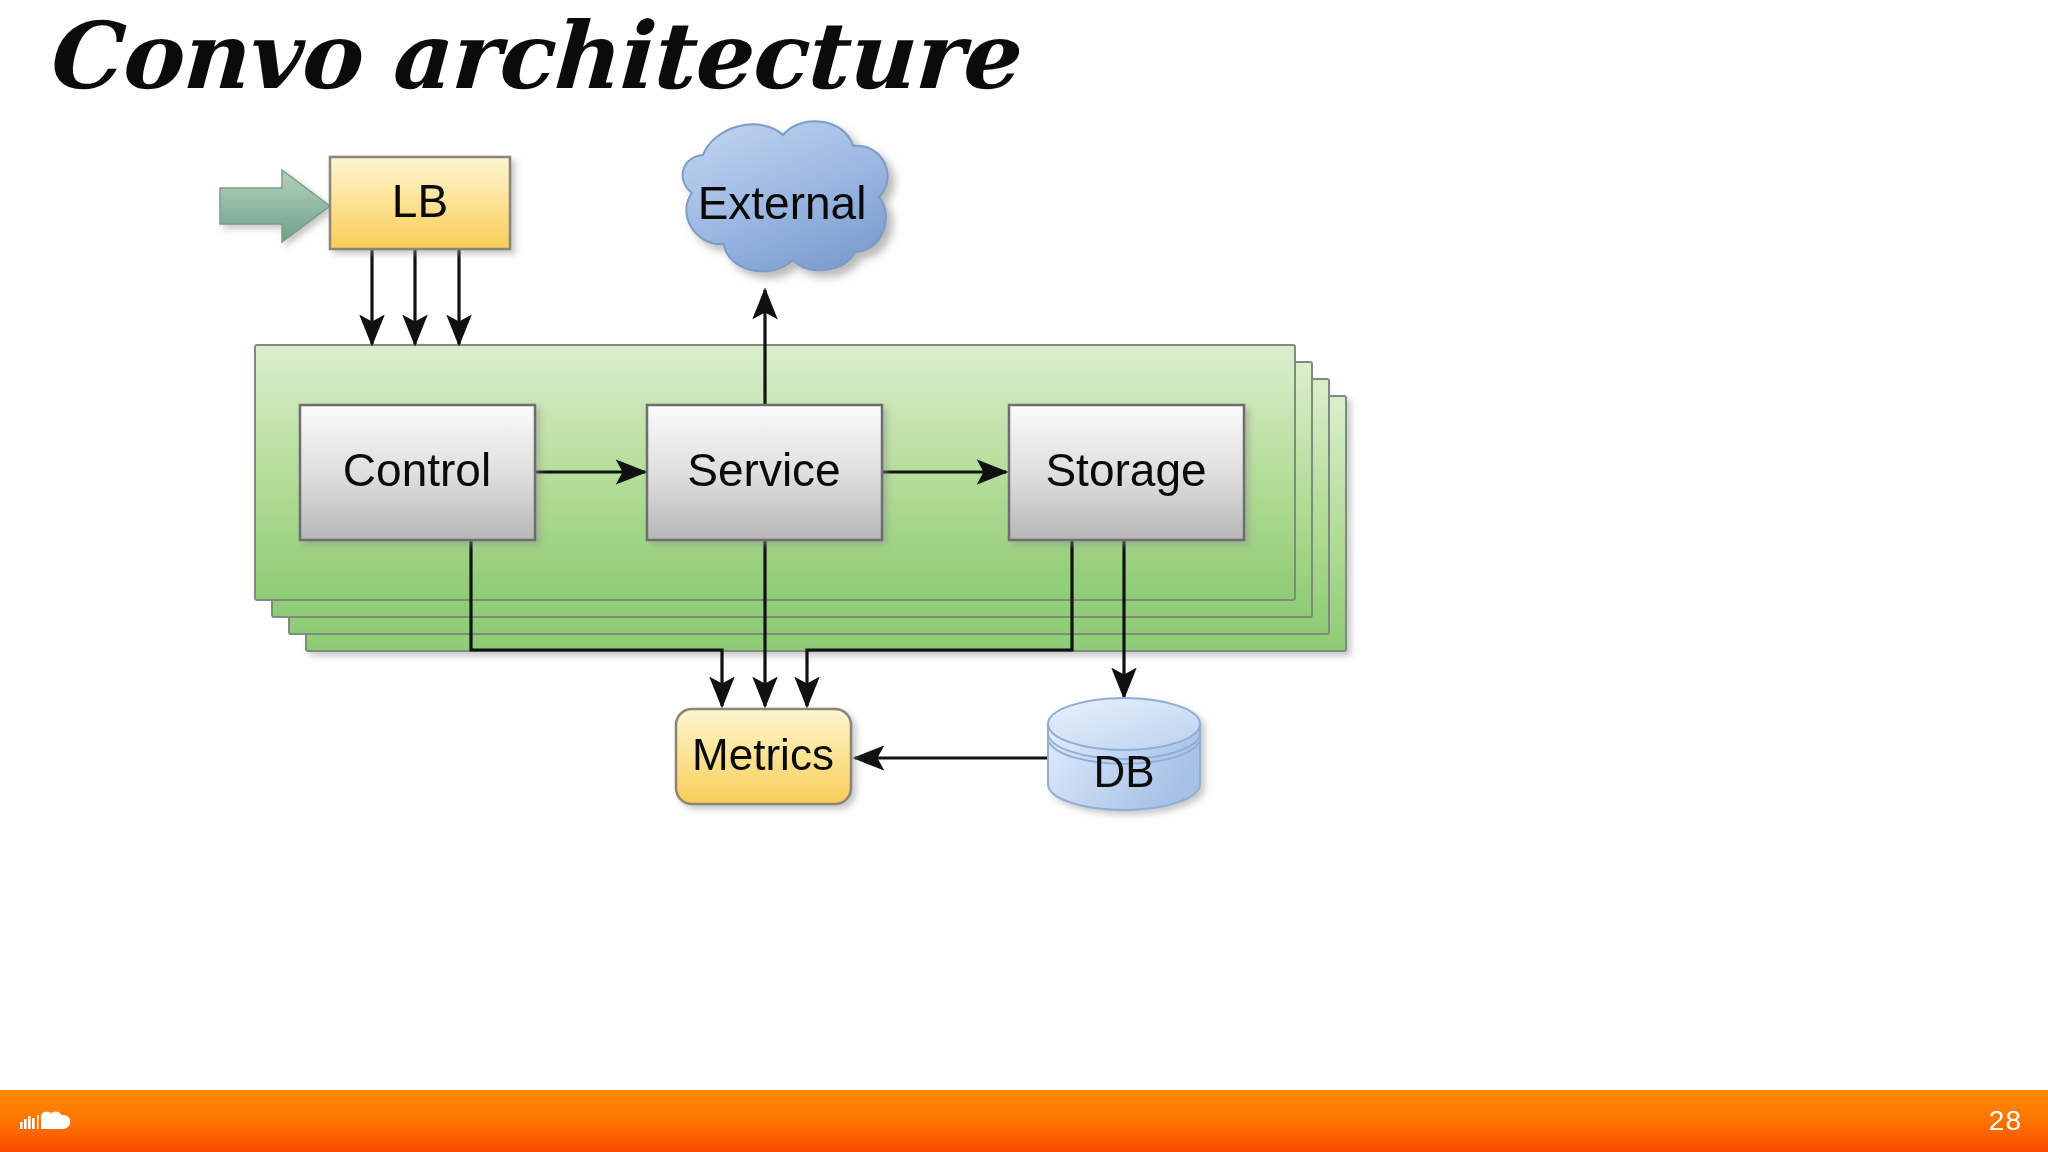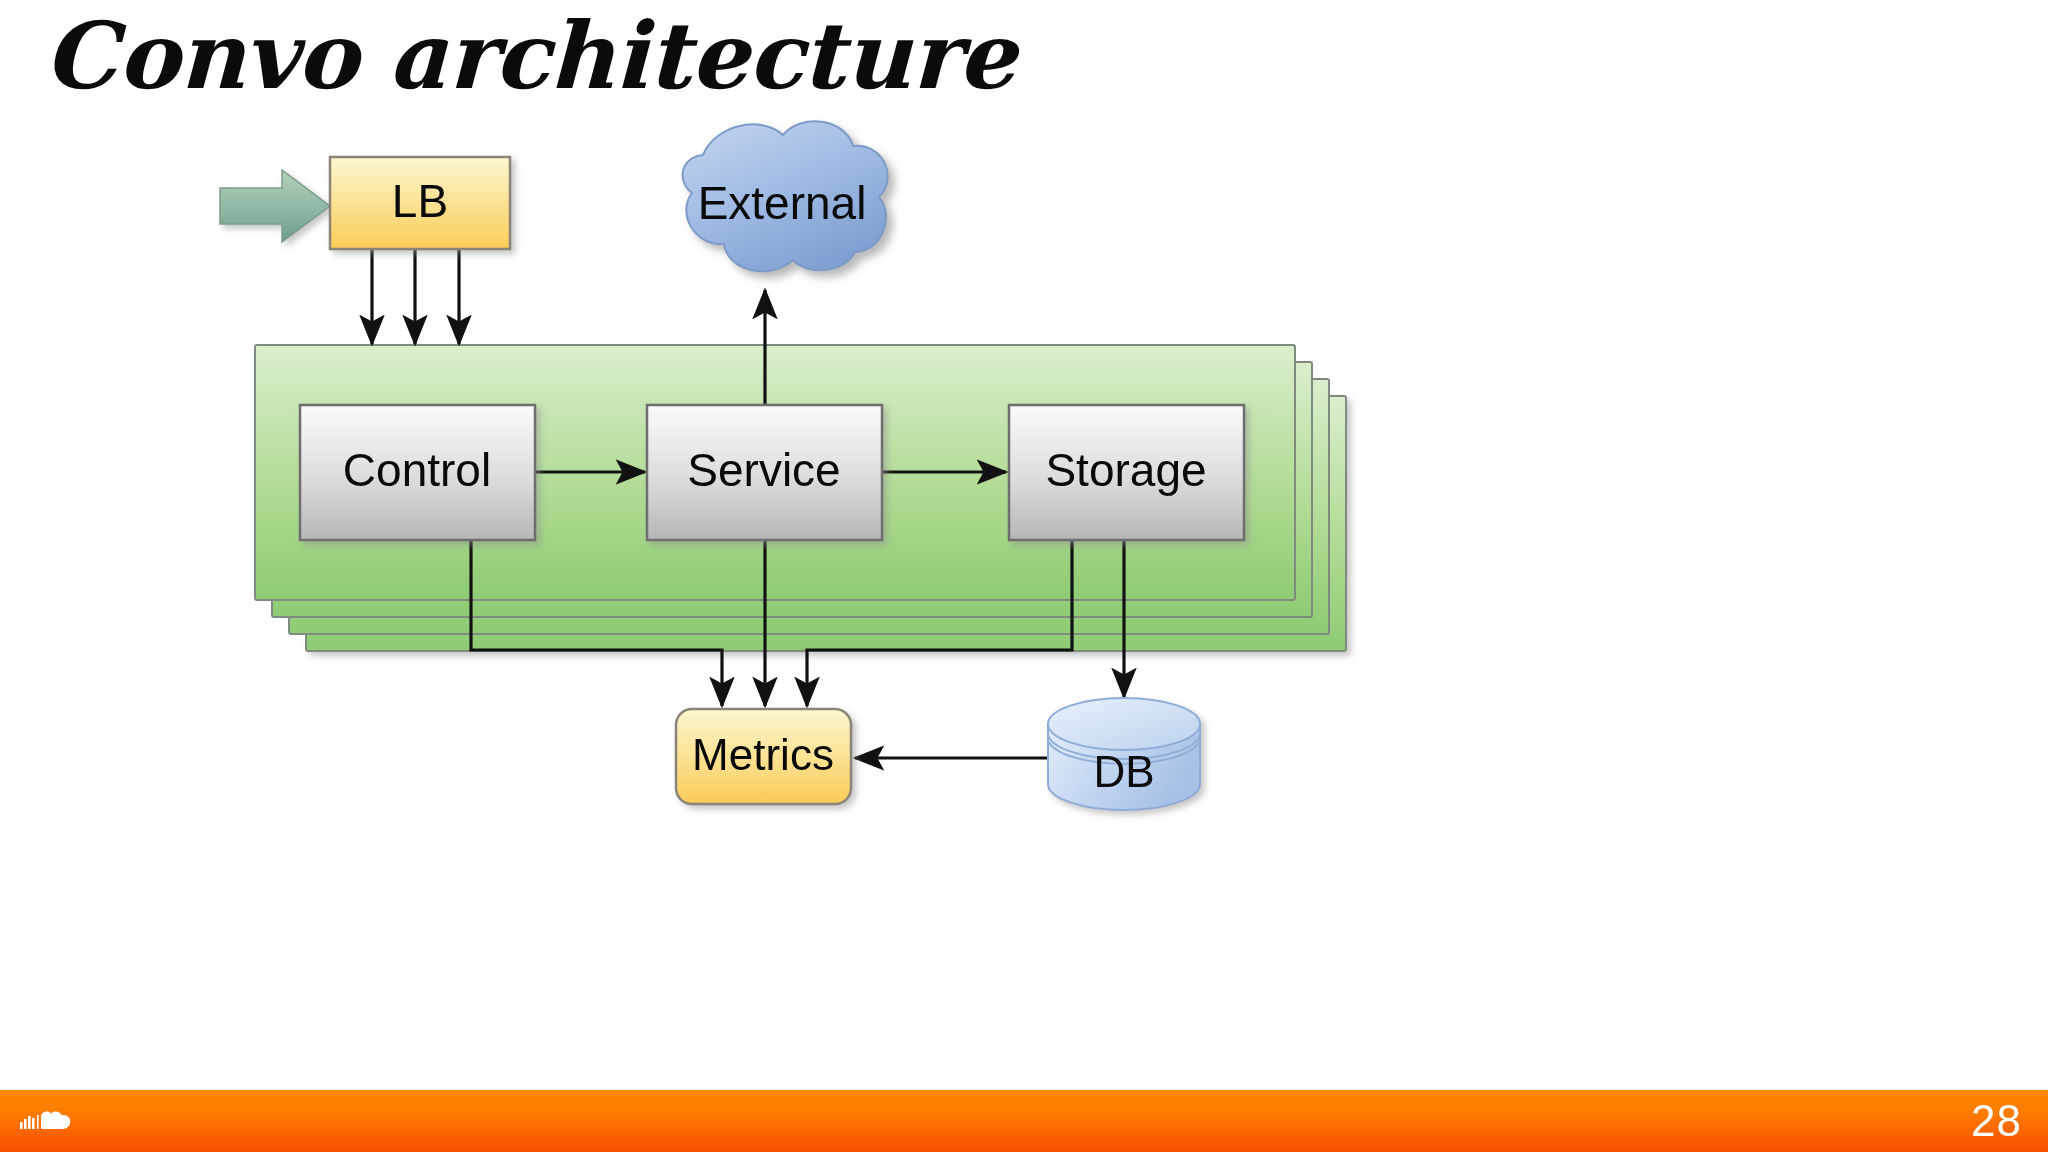--- a/index.html
+++ b/index.html
@@ -23,21 +23,21 @@
   
   #diagram{position:absolute;left:0;top:0;width:2048px;height:1090px;}
 
   
   #footer-bar{
     position:absolute;left:0;bottom:0;width:2048px;height:62px;
     background:linear-gradient(to bottom,#ff8a00 0%,#ff7a00 40%,#f94d00 100%);
   }
   #footer-page{
     position:absolute;right:26px;top:50%;transform:translateY(-50%);
-    color:#ffffff;font-size:44px;font-family:"Liberation Sans",sans-serif;
+    color:#ffffff;font-size:28px;font-family:"Liberation Sans",sans-serif;
     font-weight:400;letter-spacing:1px;
   }
   #sc-logo{position:absolute;left:18px;top:50%;transform:translateY(-50%);width:60px;height:26px;}
 
   
   .node-label{
     font-family:"Liberation Sans",sans-serif;
     font-size:46px;fill:#0a0a0a;
     text-anchor:middle;dominant-baseline:middle;
   }

